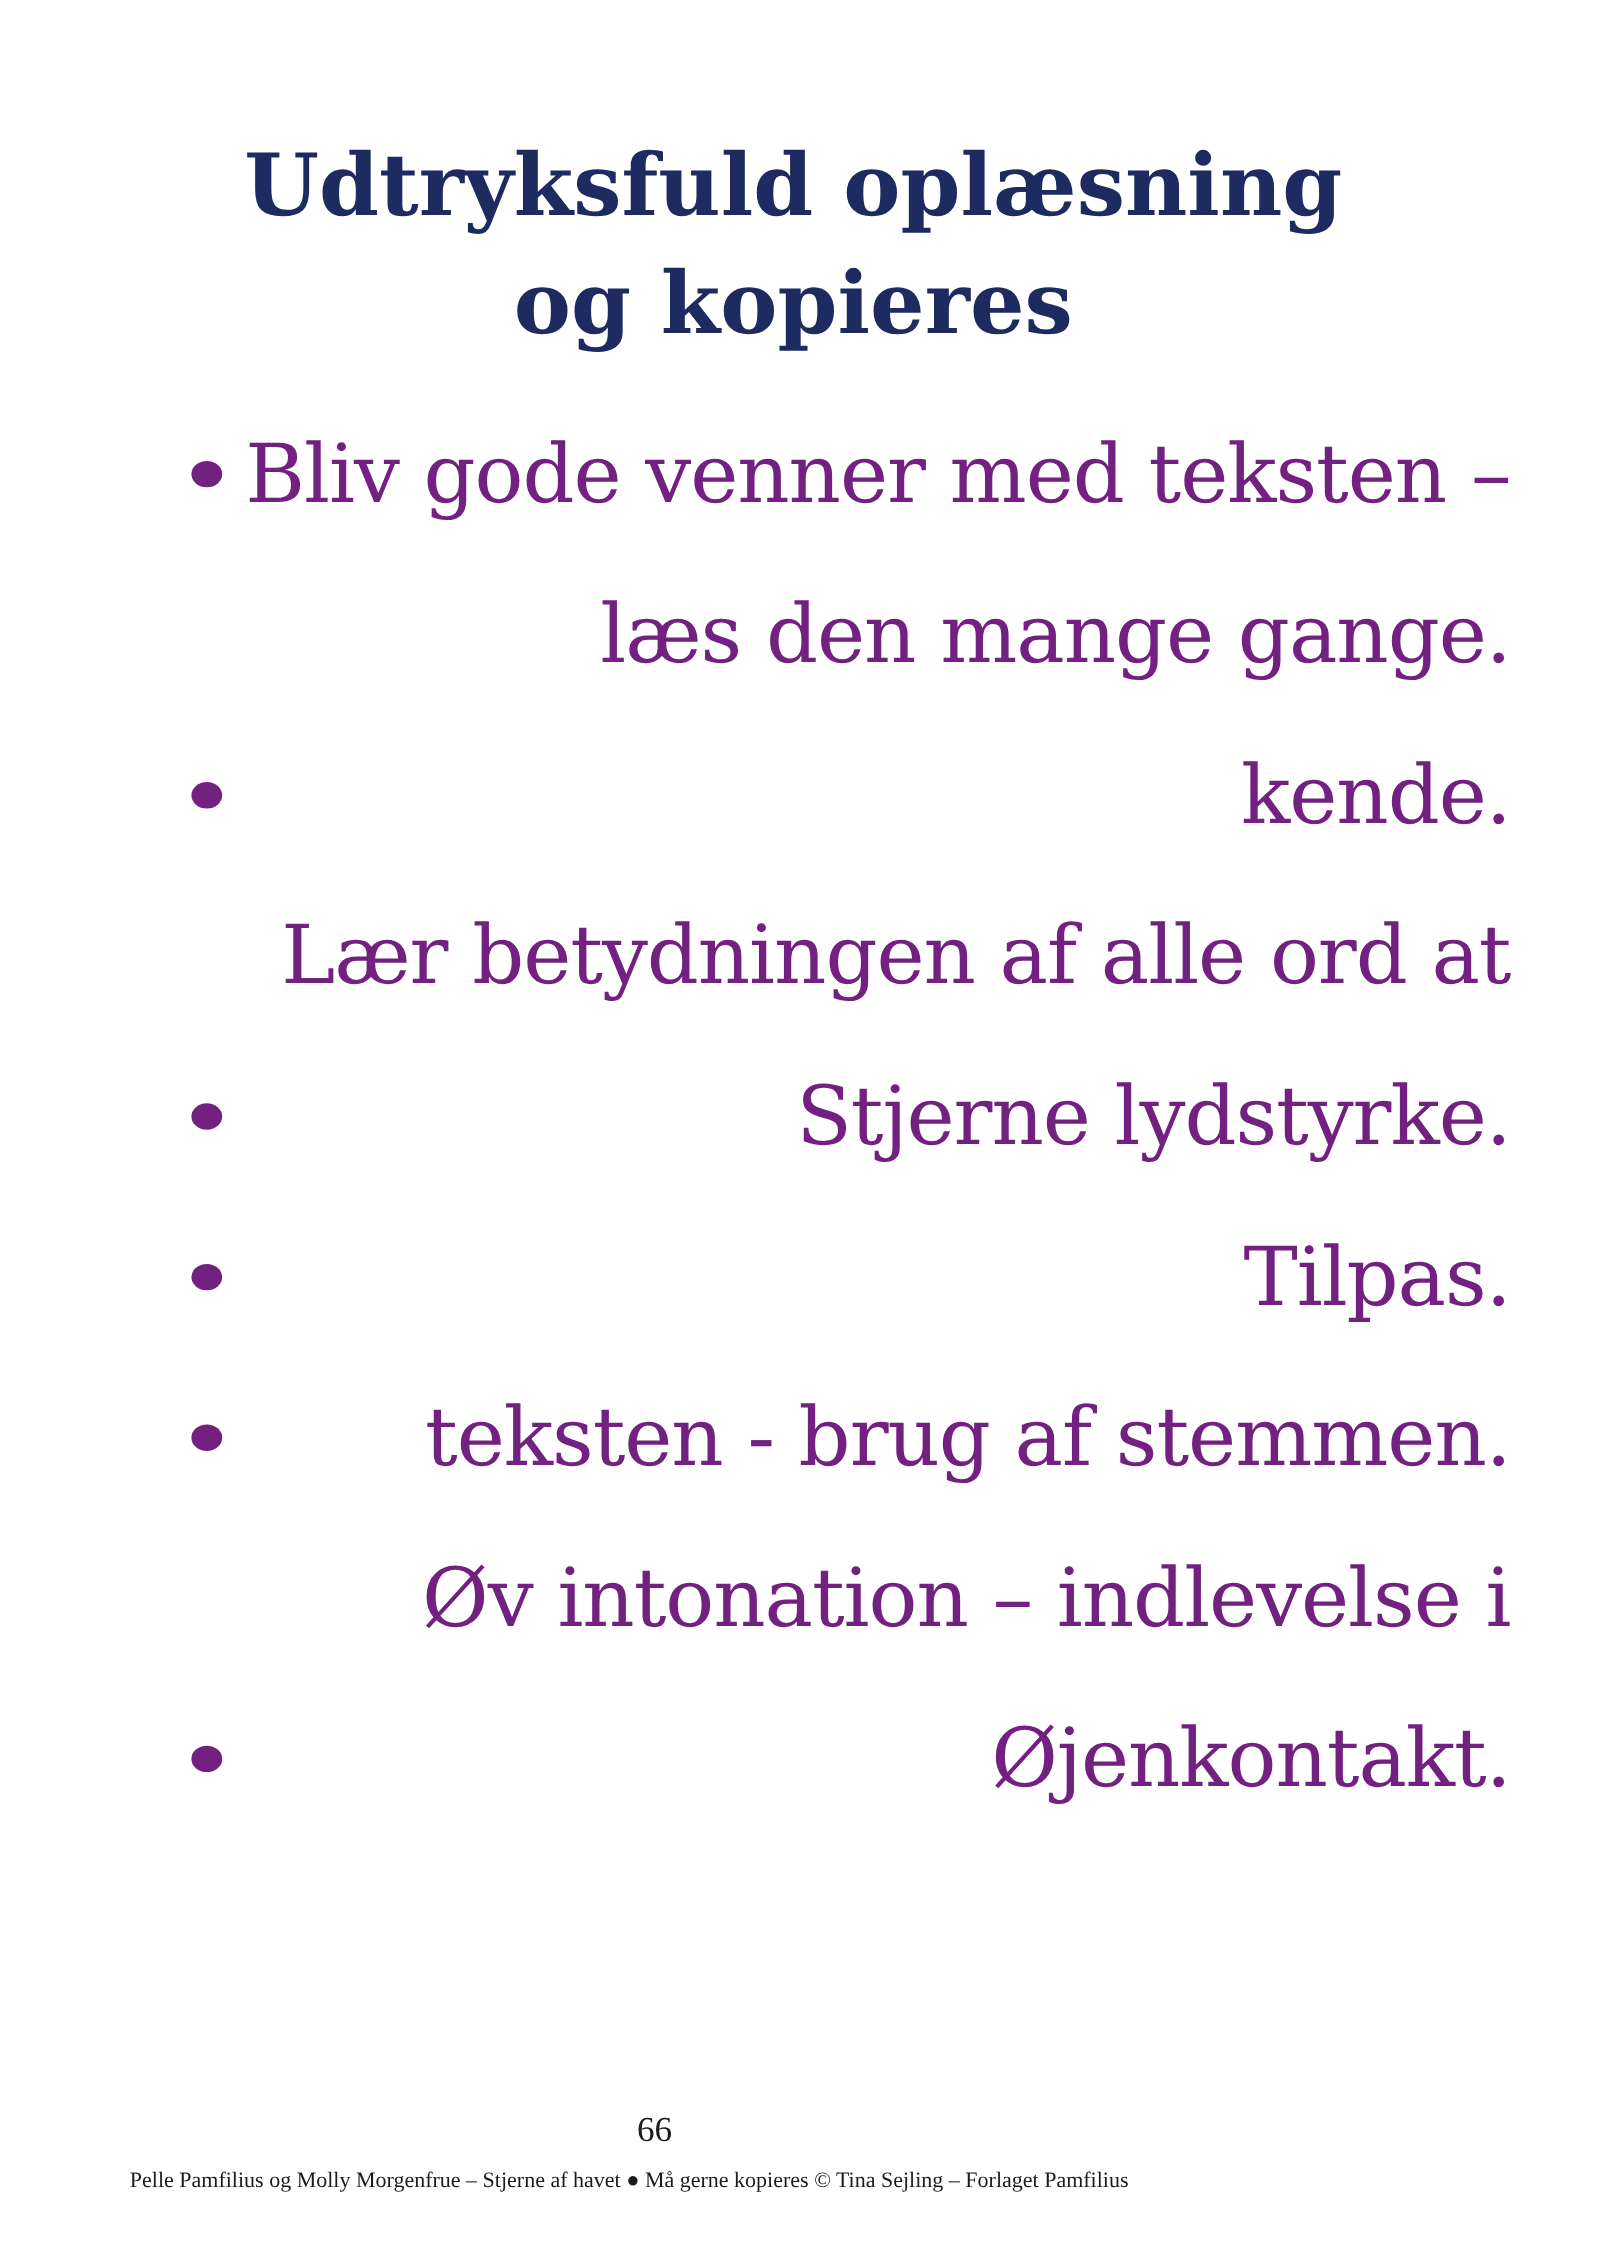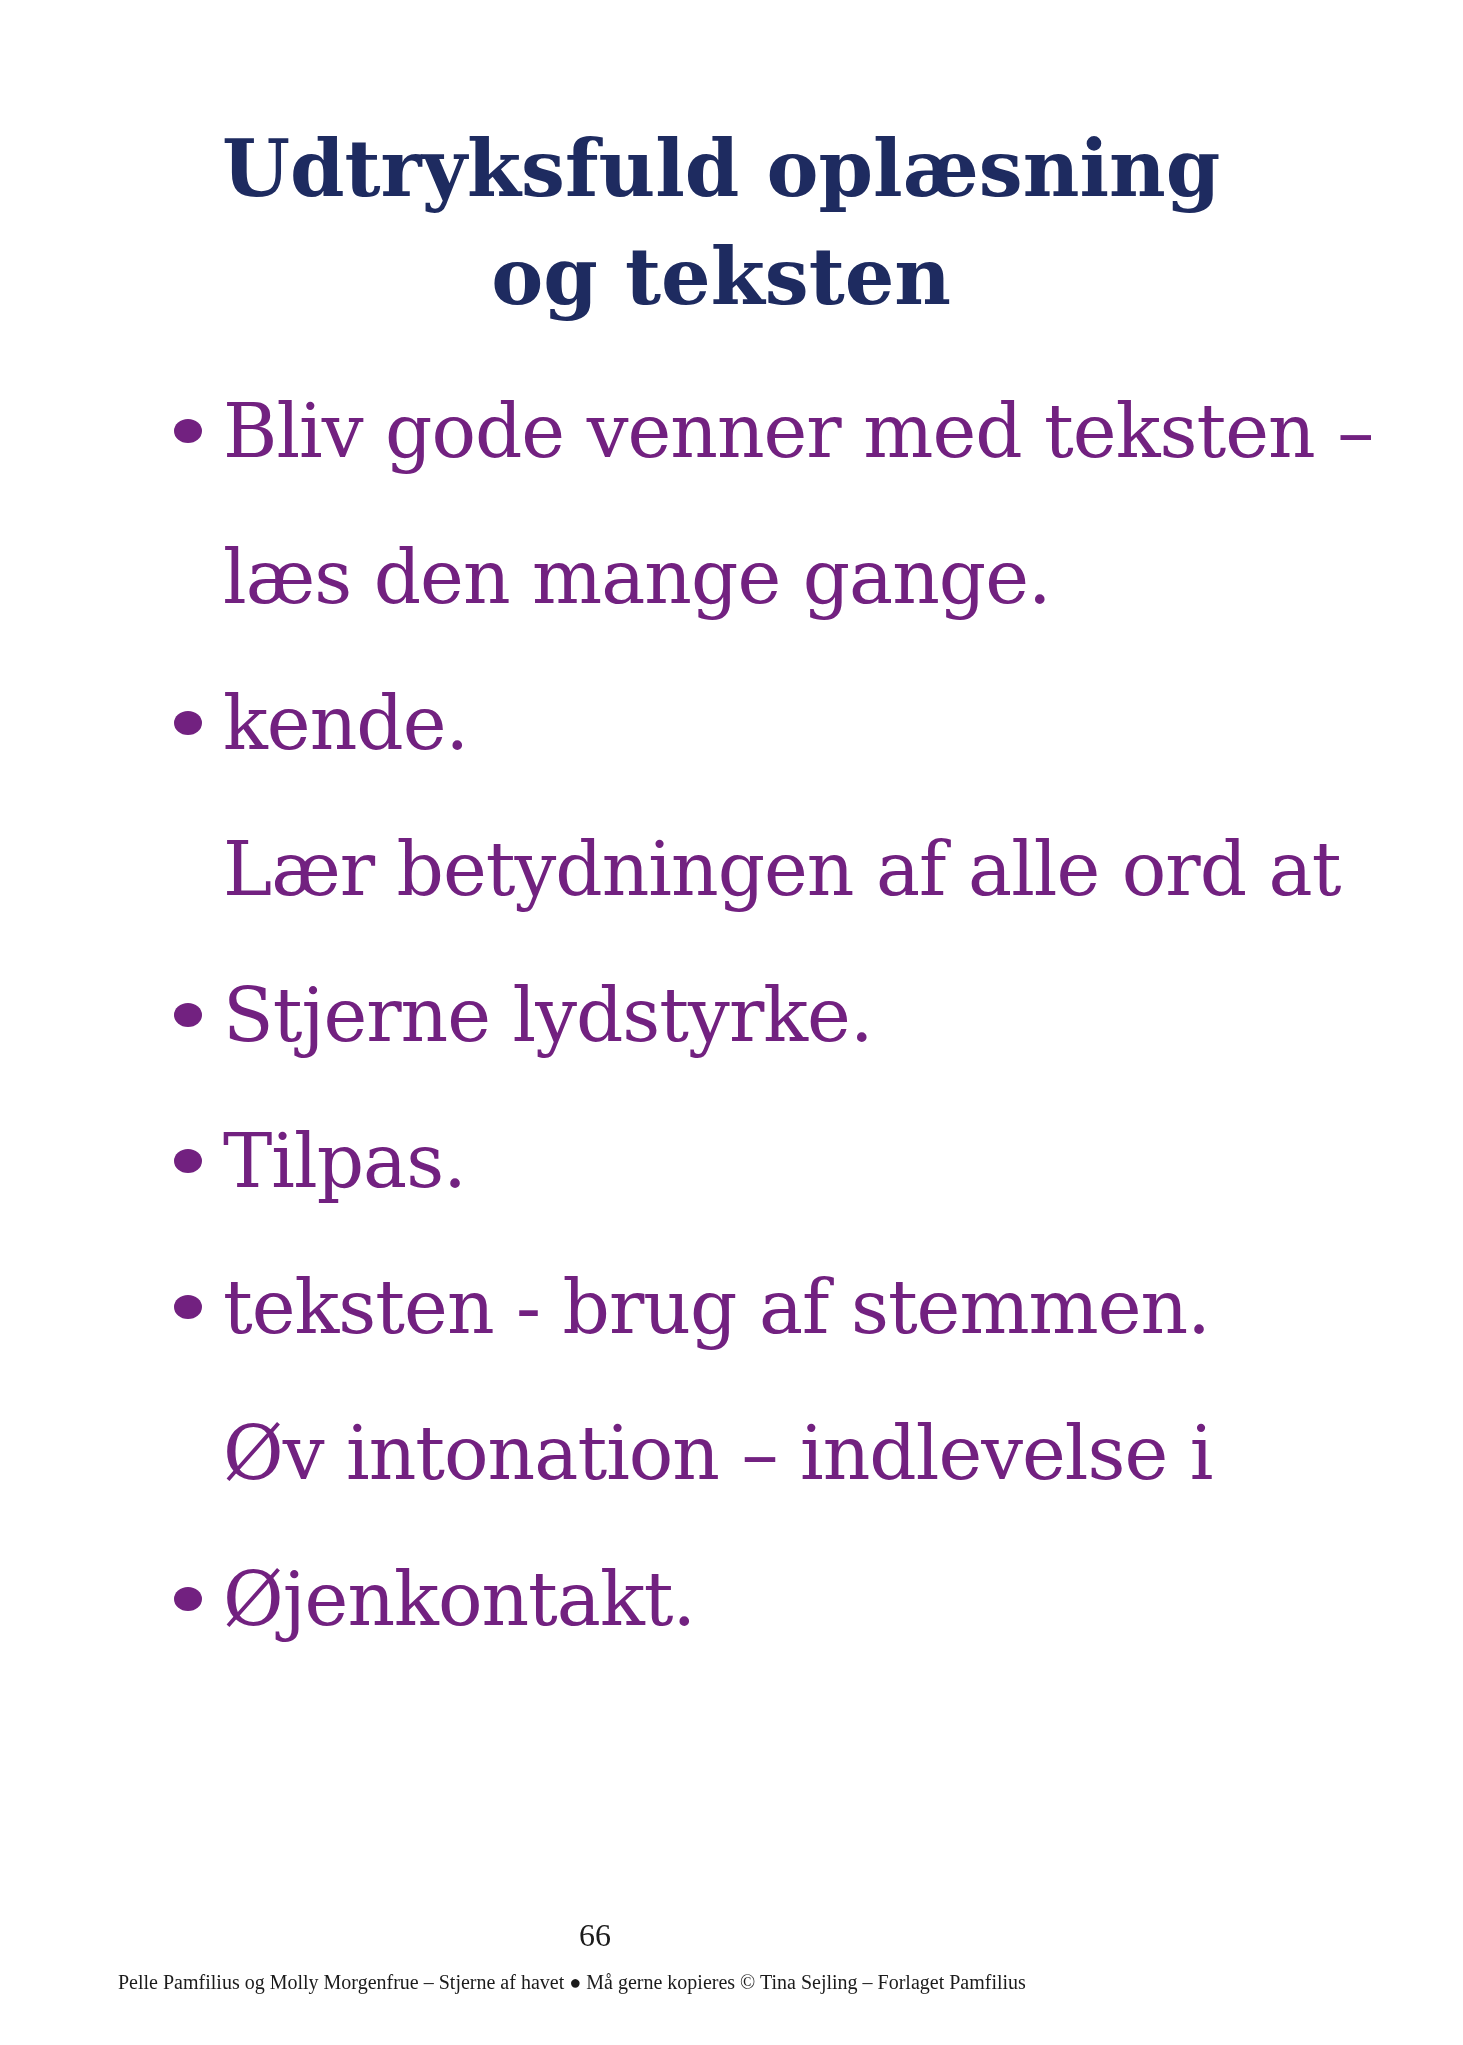--- a/index.html
+++ b/index.html
@@ -27,21 +27,21 @@
     left:223px; top:358px;
     margin:0; padding:0;
     font-size:74px;
     line-height:146px;
     color:var(--bullet-color, #722180);
     letter-spacing:-1px;
   }
   ul.bullets li {
     list-style:none;
     position:relative;
-    margin:0; padding:0;
+    margin:0; padding:0;text-align:right;
   }
   ul.bullets li::before {
     content:"";
     position:absolute;
     left:-49px; top:61px;
     width:28px; height:24px;
     border-radius:50%;
     background:currentColor;
   }
   ul.bullets li span { display:block; white-space:nowrap; }
@@ -65,21 +65,21 @@
     line-height:24px;
     white-space:nowrap;
     color:var(--footer-color, #1b1b1b);
   }
 </style>
 </head>
 <body style="--title-color: #1e2b60; --bullet-color: #722180; --footer-color: #1b1b1b; --bg-color: #ffffff;">
 
 <h1 class="title">
   <span>Udtryksfuld oplæsning</span>
-  <span>og teksten</span>
+  <span>og kopieres</span>
 </h1>
 
 <ul class="bullets">
   <li>
     <span>Bliv gode venner med teksten –</span>
     <span>læs den mange gange.</span>
   </li>
   <li>
     <span>kende.</span>
     <span>Lær betydningen af alle ord at</span>

